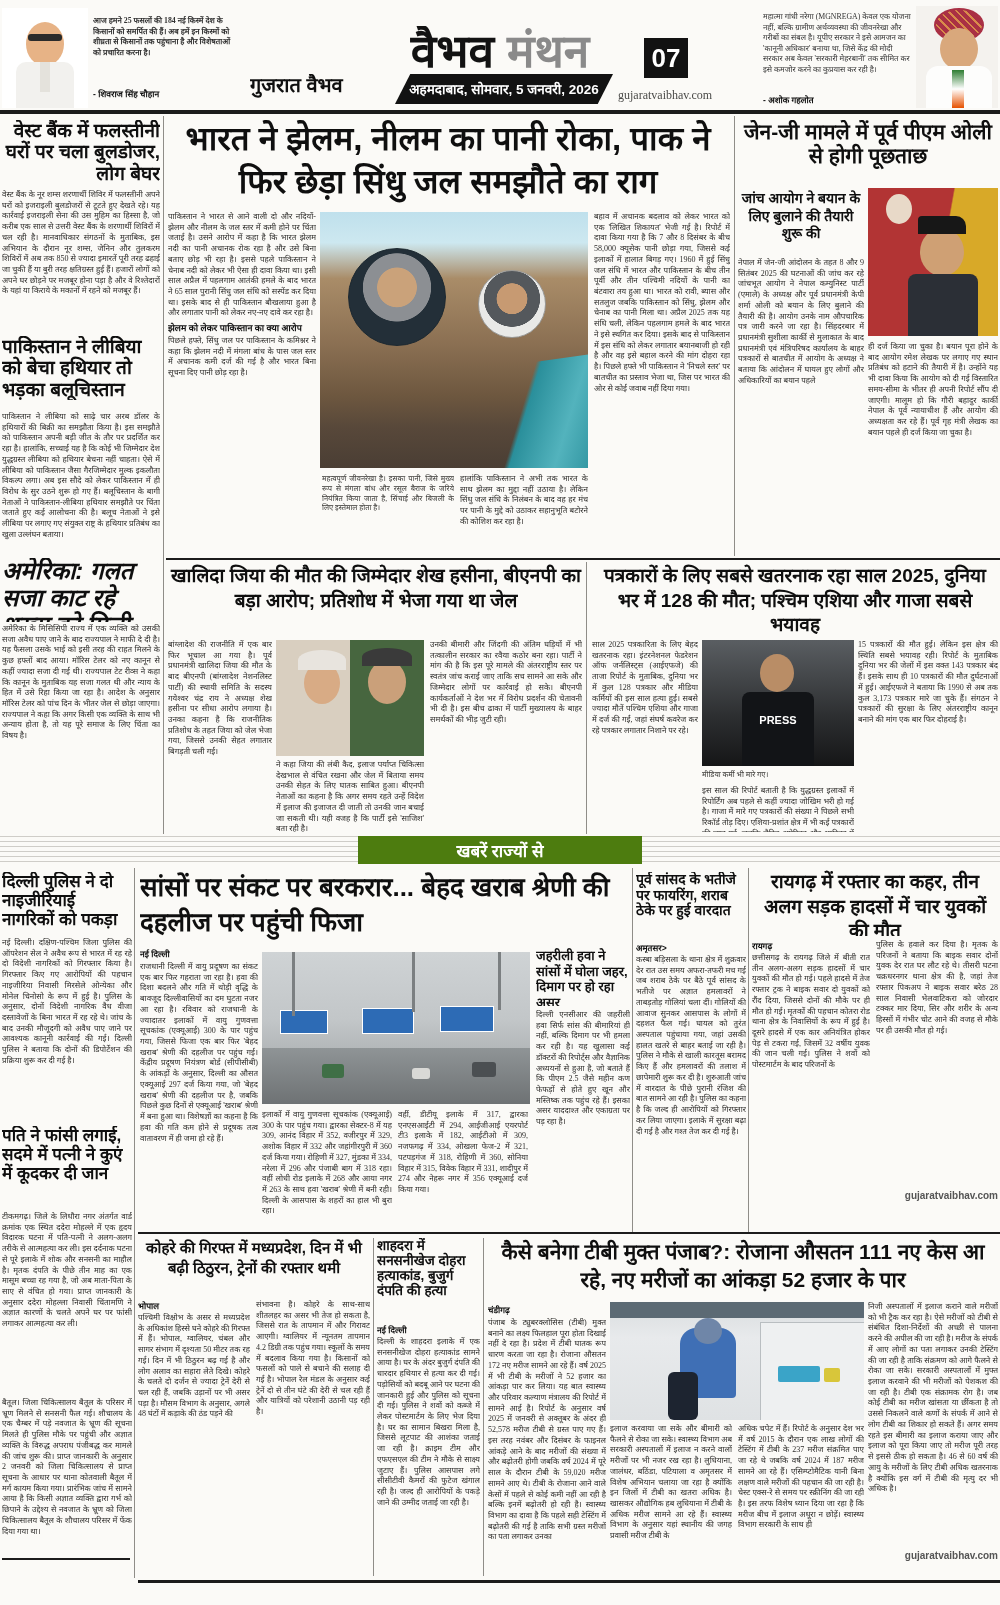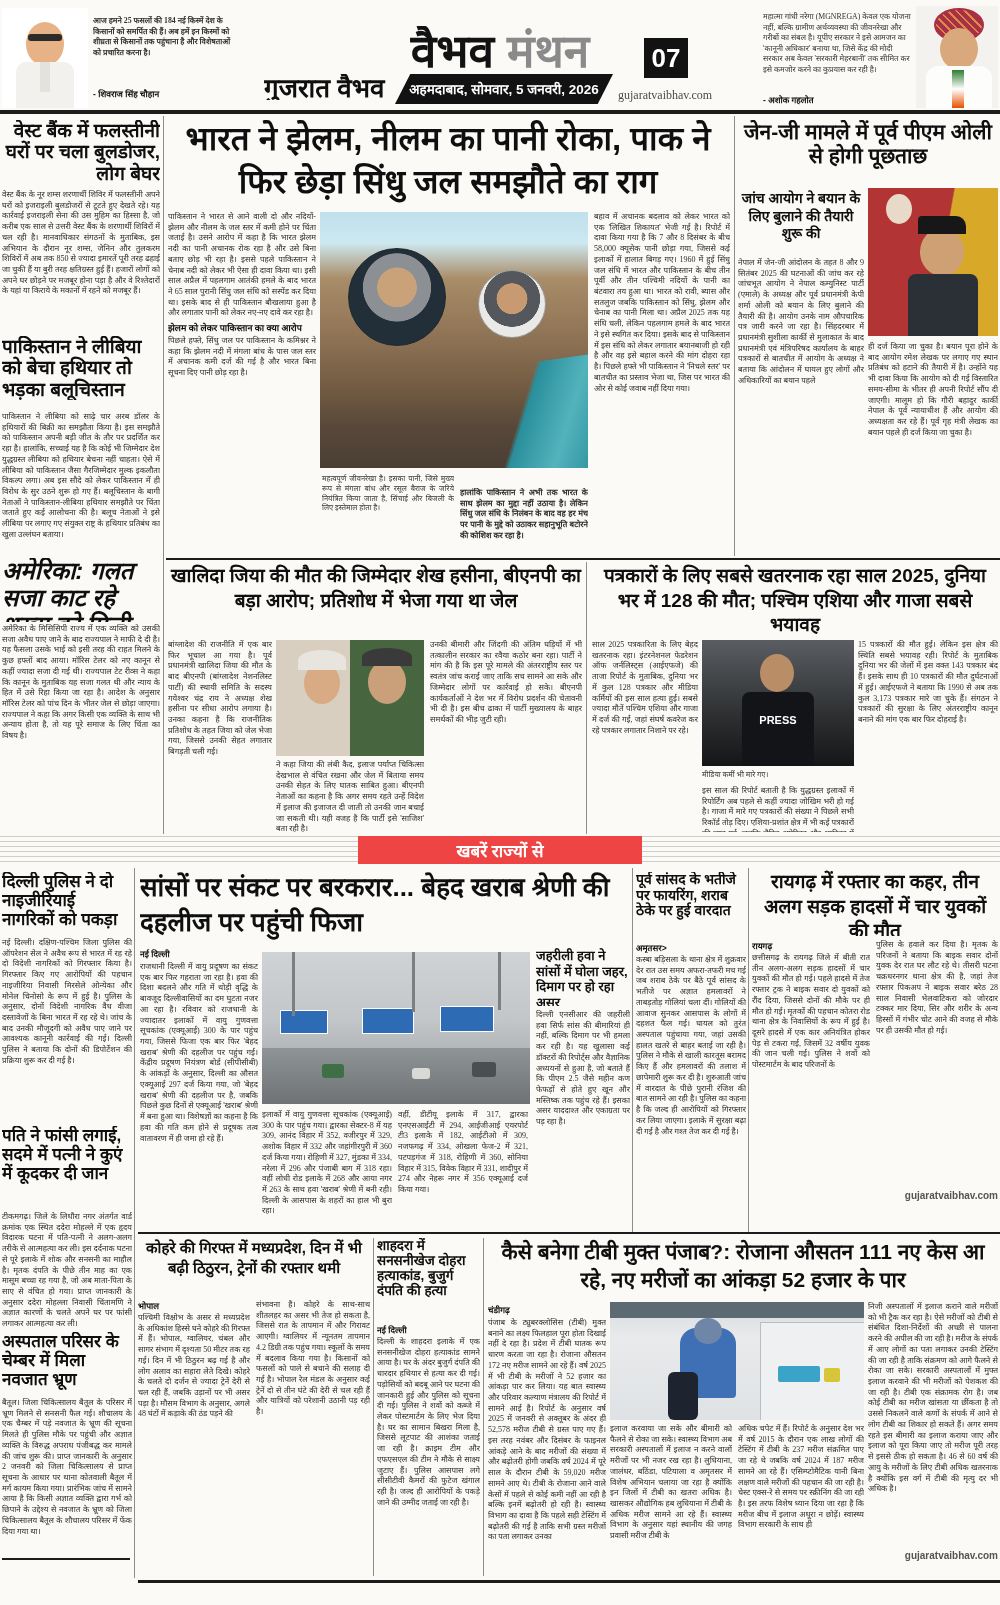--- a/index.html
+++ b/index.html
@@ -17,21 +17,21 @@
   .signoff{font-family:"Liberation Sans",sans-serif;font-weight:700;font-size:10px;color:#555;text-align:right;}
   .quote-txt{font-size:7.8px;line-height:1.35;color:#333;text-align:left;}
   .quote-author{font-weight:700;color:#111;font-size:8.5px;font-family:"Liberation Sans",sans-serif;}
   
   .ribbon{background:#121212;color:#fff;font-family:"Liberation Sans",sans-serif;font-weight:700;
           display:flex;align-items:center;justify-content:center;
           clip-path:polygon(7% 0,100% 0,93% 100%,0 100%);}
   .pagebox{background:#121212;color:#fff;font-family:"Liberation Sans",sans-serif;font-weight:800;
            display:flex;align-items:center;justify-content:center;}
   .band{background:repeating-linear-gradient(180deg,#cfcdc8 0 1px,transparent 1px 5px);}
-  .bandbox{background:#ef4444;color:#fff;font-family:"Liberation Sans",sans-serif;font-weight:800;
+  .bandbox{background:#4d7c0f;color:#fff;font-family:"Liberation Sans",sans-serif;font-weight:800;
            display:flex;align-items:center;justify-content:center;}
   .subhead{font-family:"Liberation Sans",sans-serif;font-weight:800;color:#101010;line-height:1.2;}
   .circle{position:absolute;border-radius:50%;}
 </style>
 </head>
 <body>
 
 <div id="page">
 
   <div class="photo" style="left:2px;top:8px;width:86px;height:100px;background:#ffffff;">
@@ -39,21 +39,21 @@
     <div class="abs" style="left:26px;top:26px;width:34px;height:7px;background:#2b2b2b;border-radius:3px;"></div>
     <div class="abs" style="left:14px;top:54px;width:58px;height:46px;background:#f2f1ee;border-radius:10px 10px 0 0;"></div>
     <div class="abs" style="left:38px;top:54px;width:10px;height:30px;background:#e4e2dc;"></div>
   </div>
   <div class="abs quote-txt" style="left:93px;top:16px;width:140px;height:72px;font-weight:bold;">आज हमने 25 फसलों की 184 नई किस्में देश के किसानों को समर्पित की हैं। अब हमें इन किस्मों को शीघ्रता से किसानों तक पहुंचाना है और विशेषताओं को प्रचारित करना है।</div>
   <div class="abs quote-author" style="left:93px;top:88px;width:140px;height:14px;">- शिवराज सिंह चौहान</div>
 
   <div class="abs hl center" style="left:320px;top:10px;width:360px;height:58px;font-size:46px;margin-top:16px;">
     <span style="color:#121212;">वैभव</span><span style="color:#8a8a8a;"> मंथन</span>
   </div>
-  <div class="abs hl" style="left:264px;top:74px;width:136px;height:26px;font-size:26px;">गुजरात वैभव</div>
+  <div class="abs hl" style="left:250px;top:74px;width:136px;height:26px;font-size:20px;">गुजरात वैभव</div>
   <div class="abs ribbon" style="left:395px;top:74px;width:218px;height:30px;font-size:13.5px;">अहमदाबाद, सोमवार, 5 जनवरी, 2026</div>
   <div class="abs pagebox" style="left:644px;top:38px;width:44px;height:40px;font-size:26px;">07</div>
   <div class="abs" style="left:618px;top:88px;width:132px;height:15px;font-size:12px;color:#4a4a48;">gujaratvaibhav.com</div>
 
   <div class="abs quote-txt" style="left:763px;top:12px;width:150px;height:82px;">महात्मा गांधी नरेगा (MGNREGA) केवल एक योजना नहीं, बल्कि ग्रामीण अर्थव्यवस्था की जीवनरेखा और गरीबों का संबल है। यूपीए सरकार ने इसे आमजन का 'कानूनी अधिकार' बनाया था, जिसे केंद्र की मोदी सरकार अब केवल 'सरकारी मेहरबानी' तक सीमित कर इसे कमजोर करने का कुप्रयास कर रही है।</div>
   <div class="abs quote-author" style="left:763px;top:94px;width:150px;height:13px;">- अशोक गहलोत</div>
   <div class="photo" style="left:916px;top:6px;width:82px;height:102px;background:#f4f2ee;">
     <div class="circle" style="left:18px;top:2px;width:50px;height:34px;background:#a93044;"></div>
     <div class="circle" style="left:20px;top:4px;width:46px;height:30px;background:repeating-linear-gradient(45deg,#a93044 0 4px,#d98b4a 4px 6px);"></div>
     <div class="circle" style="left:24px;top:22px;width:38px;height:42px;background:#d9a87c;"></div>
@@ -83,21 +83,21 @@
     <div class="circle" style="left:158px;top:58px;width:66px;height:66px;background:radial-gradient(circle at 50% 42%,#c79a72 0 30%,#54585c 31% 55%,#e9e9e7 56% 100%);border:1px solid #9a9a98;"></div>
   </div>
 
   <div class="abs" style="left:168px;top:212px;width:148px;height:346px;">
     <div class="body-txt">पाकिस्तान ने भारत से आने वाली दो और नदियों- झेलम और नीलम के जल स्तर में कमी होने पर चिंता जताई है। उसने आरोप में कहा है कि भारत झेलम नदी का पानी अचानक रोक रहा है और उसे बिना बताए छोड़ भी रहा है। इससे पहले पाकिस्तान ने चेनाब नदी को लेकर भी ऐसा ही दावा किया था। इसी साल अप्रैल में पहलगाम आतंकी हमले के बाद भारत ने 65 साल पुरानी सिंधु जल संधि को सस्पेंड कर दिया था। इसके बाद से ही पाकिस्तान बौखलाया हुआ है और लगातार पानी को लेकर नए-नए दावे कर रहा है।</div>
     <div class="subhead" style="font-size:9px;margin:4px 0 2px;">झेलम को लेकर पाकिस्तान का क्या आरोप</div>
     <div class="body-txt">पिछले हफ्ते, सिंधु जल पर पाकिस्तान के कमिश्नर ने कहा कि झेलम नदी में मंगला बांध के पास जल स्तर में अचानक कमी दर्ज की गई है और भारत बिना सूचना दिए पानी छोड़ रहा है।</div>
   </div>
 
   <div class="abs caption" style="left:322px;top:474px;width:132px;height:82px;">महत्वपूर्ण जीवनरेखा है। इसका पानी, जिसे मुख्य रूप से मंगला बांध और रसूल बैराज के जरिये नियंत्रित किया जाता है, सिंचाई और बिजली के लिए इस्तेमाल होता है।</div>
-  <div class="abs body-txt" style="left:460px;top:488px;width:128px;height:82px;font-weight:bold;">हालांकि पाकिस्तान ने अभी तक भारत के साथ झेलम का मुद्दा नहीं उठाया है। लेकिन सिंधु जल संधि के निलंबन के बाद वह हर मंच पर पानी के मुद्दे को उठाकर सहानुभूति बटोरने की कोशिश कर रहा है।</div>
+  <div class="abs body-txt" style="left:460px;top:474px;width:128px;height:82px;">हालांकि पाकिस्तान ने अभी तक भारत के साथ झेलम का मुद्दा नहीं उठाया है। लेकिन सिंधु जल संधि के निलंबन के बाद वह हर मंच पर पानी के मुद्दे को उठाकर सहानुभूति बटोरने की कोशिश कर रहा है।</div>
   <div class="abs body-txt" style="left:594px;top:212px;width:136px;height:344px;">बहाव में अचानक बदलाव को लेकर भारत को एक 'लिखित शिकायत' भेजी गई है। रिपोर्ट में दावा किया गया है कि 7 और 8 दिसंबर के बीच 58,000 क्यूसेक पानी छोड़ा गया, जिससे कई इलाकों में हालात बिगड़ गए। 1960 में हुई सिंधु जल संधि में भारत और पाकिस्तान के बीच तीन पूर्वी और तीन पश्चिमी नदियों के पानी का बंटवारा तय हुआ था। भारत को रावी, ब्यास और सतलुज जबकि पाकिस्तान को सिंधु, झेलम और चेनाब का पानी मिला था। अप्रैल 2025 तक यह संधि चली, लेकिन पहलगाम हमले के बाद भारत ने इसे स्थगित कर दिया। इसके बाद से पाकिस्तान में इस संधि को लेकर लगातार बयानबाजी हो रही है और वह इसे बहाल करने की मांग दोहरा रहा है। पिछले हफ्ते भी पाकिस्तान ने 'निचले स्तर' पर बातचीत का प्रस्ताव भेजा था, जिस पर भारत की ओर से कोई जवाब नहीं दिया गया।</div>
 
   <div class="vrule" style="left:734px;top:116px;height:440px;"></div>
 
   <div class="abs hl center" style="left:738px;top:120px;width:260px;height:64px;font-size:21px;">जेन-जी मामले में पूर्व पीएम ओली से होगी पूछताछ</div>
   <div class="abs hl center" style="left:738px;top:190px;width:126px;height:64px;font-size:14px;line-height:1.25;">जांच आयोग ने बयान के लिए बुलाने की तैयारी शुरू की</div>
   <div class="photo" style="left:868px;top:188px;width:130px;height:148px;background:linear-gradient(100deg,#b23434 0 55%,#d8a928 56% 100%);">
     <div class="circle" style="left:52px;top:40px;width:44px;height:48px;background:#cfa074;"></div>
     <div class="abs" style="left:50px;top:28px;width:48px;height:18px;background:#171717;border-radius:4px 10px 0 0;"></div>
     <div class="abs" style="left:40px;top:86px;width:70px;height:62px;background:#2b2f36;border-radius:8px 8px 0 0;"></div>
@@ -135,21 +135,20 @@
   <div class="abs bandbox" style="left:358px;top:836px;width:284px;height:28px;font-size:17px;">खबरें राज्यों से</div>
 
   <div class="vrule" style="left:134px;top:868px;height:710px;"></div>
 
   <div class="abs hl" style="left:2px;top:872px;width:130px;height:64px;font-size:17px;">दिल्ली पुलिस ने दो नाइजीरियाई नागरिकों को पकड़ा</div>
   <div class="abs body-txt" style="left:2px;top:938px;width:130px;height:184px;">नई दिल्ली। दक्षिण-पश्चिम जिला पुलिस की ऑपरेशन सेल ने अवैध रूप से भारत में रह रहे दो विदेशी नागरिकों को गिरफ्तार किया है। गिरफ्तार किए गए आरोपियों की पहचान नाइजीरिया निवासी मिरसेले ओन्येका और मोनेल चिनोसो के रूप में हुई है। पुलिस के अनुसार, दोनों विदेशी नागरिक वैध वीजा दस्तावेजों के बिना भारत में रह रहे थे। जांच के बाद उनकी मौजूदगी को अवैध पाए जाने पर आवश्यक कानूनी कार्रवाई की गई। दिल्ली पुलिस ने बताया कि दोनों की डिपोर्टेशन की प्रक्रिया शुरू कर दी गई है।</div>
 
   <div class="abs hl" style="left:2px;top:1126px;width:130px;height:84px;font-size:17px;">पति ने फांसी लगाई, सदमे में पत्नी ने कुएं में कूदकर दी जान</div>
   <div class="abs body-txt" style="left:2px;top:1212px;width:130px;height:118px;">टीकमगढ़। जिले के लिधौरा नगर अंतर्गत वार्ड क्रमांक एक स्थित ददेरा मोहल्ले में एक हृदय विदारक घटना में पति-पत्नी ने अलग-अलग तरीके से आत्महत्या कर ली। इस दर्दनाक घटना से पूरे इलाके में शोक और सनसनी का माहौल है। मृतक दंपति के पीछे तीन माह का एक मासूम बच्चा रह गया है, जो अब माता-पिता के साए से वंचित हो गया। प्राप्त जानकारी के अनुसार ददेरा मोहल्ला निवासी चिंतामणि ने अज्ञात कारणों के चलते अपने घर पर फांसी लगाकर आत्महत्या कर ली।</div>
 
-  <div class="abs hl" style="left:2px;top:1332px;width:130px;height:64px;font-size:17px;">अस्पताल परिसर के चेम्बर में मिला नवजात भ्रूण</div>
   <div class="abs body-txt" style="left:2px;top:1398px;width:130px;height:156px;">बैतूल। जिला चिकित्सालय बैतूल के परिसर में भ्रूण मिलने से सनसनी फैल गई। शौचालय के एक चैम्बर में पड़े नवजात के भ्रूण की सूचना मिलते ही पुलिस मौके पर पहुंची और अज्ञात व्यक्ति के विरुद्ध अपराध पंजीबद्ध कर मामले की जांच शुरू की। प्राप्त जानकारी के अनुसार 2 जनवरी को जिला चिकित्सालय से प्राप्त सूचना के आधार पर थाना कोतवाली बैतूल में मर्ग कायम किया गया। प्रारंभिक जांच में सामने आया है कि किसी अज्ञात व्यक्ति द्वारा गर्भ को छिपाने के उद्देश्य से नवजात के भ्रूण को जिला चिकित्सालय बैतूल के शौचालय परिसर में फेंक दिया गया था।</div>
   <div class="hrule" style="left:2px;top:1558px;width:128px;height:2px;"></div>
 
   <div class="vrule" style="left:632px;top:868px;height:364px;"></div>
 
   <div class="abs hl" style="left:140px;top:870px;width:488px;height:74px;font-size:26px;line-height:1.35;">सांसों पर संकट पर बरकरार... बेहद खराब श्रेणी की दहलीज पर पहुंची फिजा</div>
   <div class="abs dateline" style="left:140px;top:948px;width:118px;height:12px;">नई दिल्ली</div>
   <div class="abs body-txt" style="left:140px;top:962px;width:118px;height:268px;">राजधानी दिल्ली में वायु प्रदूषण का संकट एक बार फिर गहराता जा रहा है। हवा की दिशा बदलने और गति में थोड़ी वृद्धि के बावजूद दिल्लीवासियों का दम घुटता नजर आ रहा है। रविवार को राजधानी के ज्यादातर इलाकों में वायु गुणवत्ता सूचकांक (एक्यूआई) 300 के पार पहुंच गया, जिससे फिजा एक बार फिर 'बेहद खराब' श्रेणी की दहलीज पर पहुंच गई। केंद्रीय प्रदूषण नियंत्रण बोर्ड (सीपीसीबी) के आंकड़ों के अनुसार, दिल्ली का औसत एक्यूआई 297 दर्ज किया गया, जो 'बेहद खराब' श्रेणी की दहलीज पर है, जबकि पिछले कुछ दिनों से एक्यूआई 'खराब' श्रेणी में बना हुआ था। विशेषज्ञों का कहना है कि हवा की गति कम होने से प्रदूषक तत्व वातावरण में ही जमा हो रहे हैं।</div>
 
   <div class="photo" style="left:262px;top:952px;width:268px;height:152px;background:linear-gradient(180deg,#cfd3d5 0%,#c2c6c8 45%,#aeb2b4 70%,#95999b 100%);">

